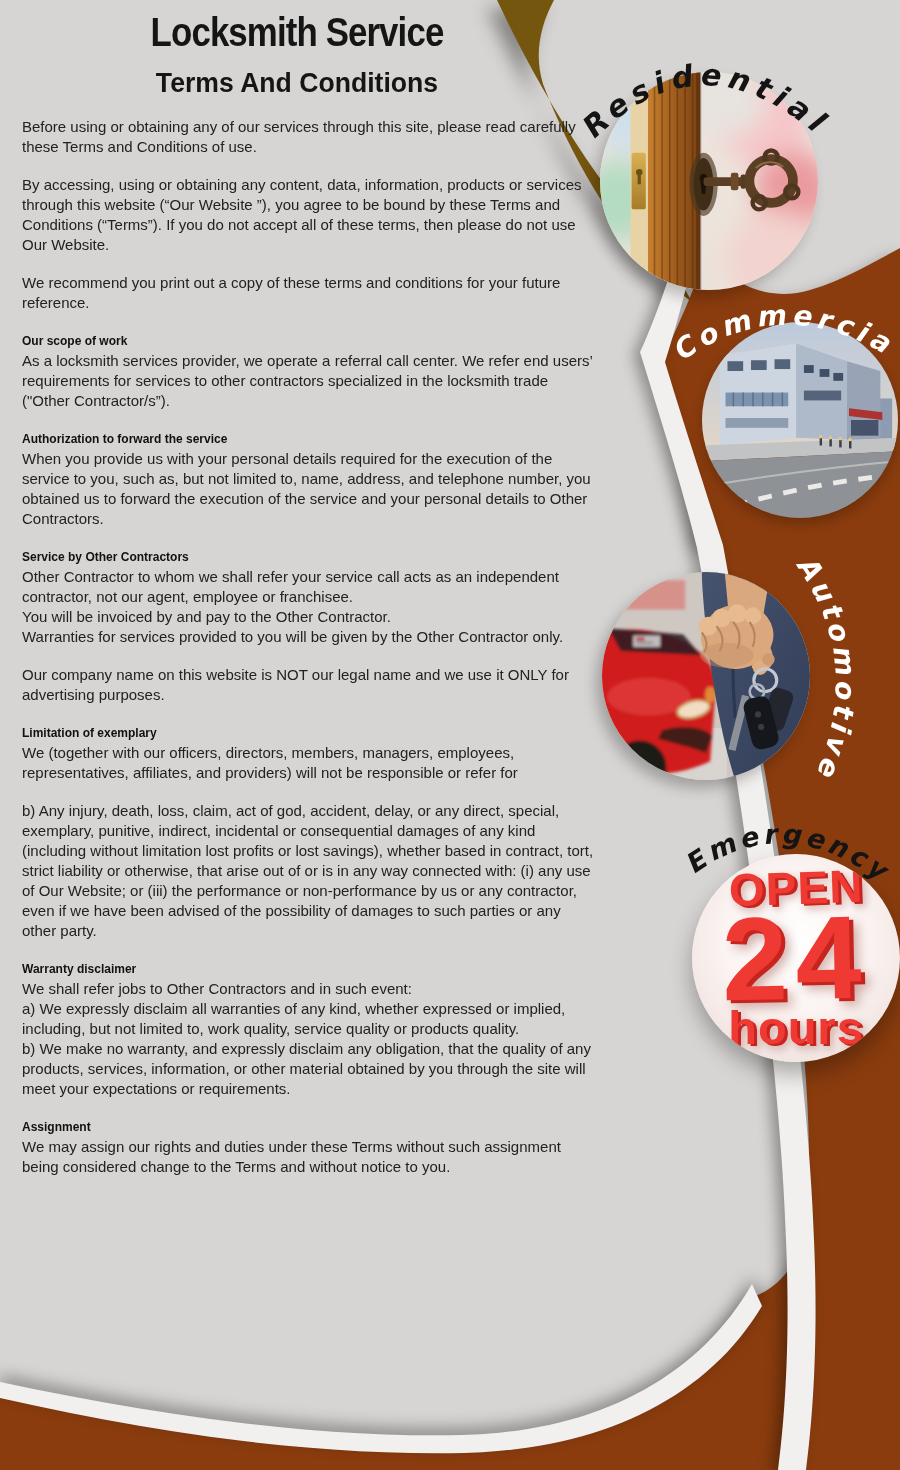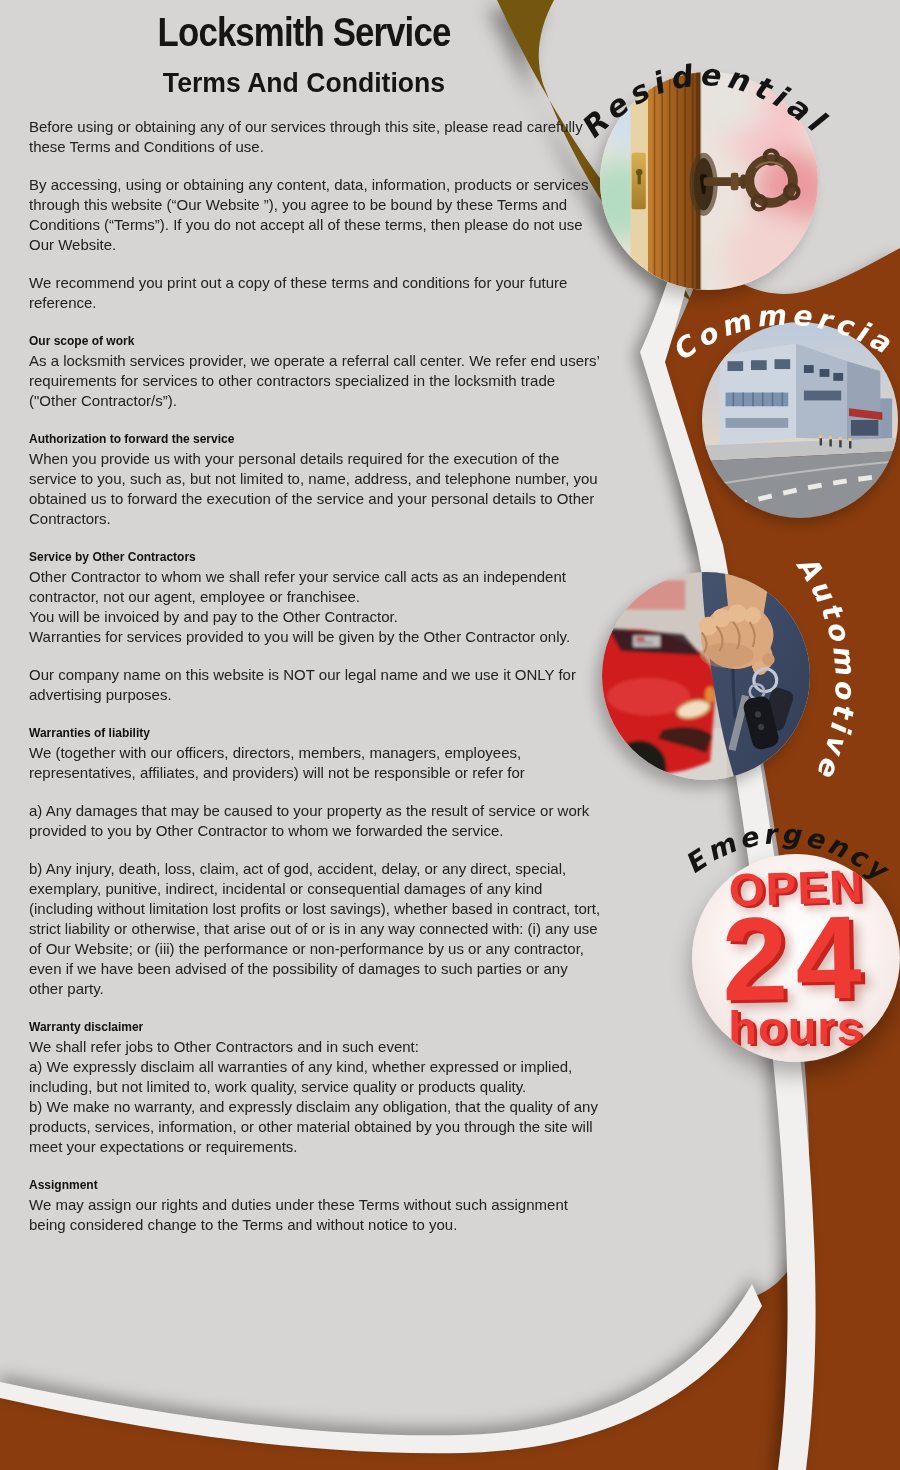--- a/index.html
+++ b/index.html
@@ -7,21 +7,21 @@
     width:900px;height:1470px;position:relative;overflow:hidden;
     font-family:"Liberation Sans",sans-serif;
     background:#d7d5d3;
   }
   .page{position:absolute;inset:0;}
   svg.bgart, svg.labels{position:absolute;left:0;top:0;pointer-events:none;}
   svg.labels{z-index:30;}
   svg.bgart{z-index:1;}
 
   
-  .col{position:absolute;left:7px;top:0;width:594px;z-index:10;}
+  .col{position:absolute;left:0;top:0;width:594px;z-index:10;}
   h1.title{
     margin:10px 0 0;text-align:center;font-size:40px;font-weight:bold;
     letter-spacing:-1px;color:#151515;transform:scaleX(.87);transform-origin:50% 50%;
     font-family:"Liberation Sans",sans-serif;
   }
   h2.subtitle{
     margin:12px 0 0;text-align:center;font-size:28px;font-weight:bold;
     color:#151515;transform:scaleX(.95);transform-origin:50% 50%;
   }
   .tb{position:relative;margin:16px 0 0 22px;width:572px;color:#222;
@@ -110,23 +110,22 @@
         <p>We recommend you print out a copy of these terms and conditions for your future reference.</p>
         <h3>Our scope of work</h3>
         <p>As a locksmith services provider, we operate a referral call center. We refer end users’ requirements for services to other contractors specialized in the locksmith trade ("Other Contractor/s”).</p>
         <h3>Authorization to forward the service</h3>
         <p>When you provide us with your personal details required for the execution of the service to you, such as, but not limited to, name, address, and telephone number, you obtained us to forward the execution of the service and your personal details to Other Contractors.</p>
         <h3>Service by Other Contractors</h3>
         <p>Other Contractor to whom we shall refer your service call acts as an independent contractor, not our agent, employee or franchisee.
 You will be invoiced by and pay to the Other Contractor.
 Warranties for services provided to you will be given by the Other Contractor only.</p>
         <p>Our company name on this website is NOT our legal name and we use it ONLY for advertising purposes.</p>
-        <h3>Warranties of liability</h3>
+        <h3>Limitation of exemplary</h3>
         <p>We (together with our officers, directors, members, managers, employees, representatives, affiliates, and providers) will not be responsible or refer for</p>
-        <p>a) Any damages that may be caused to your property as the result of service or work provided to you by Other Contractor to whom we forwarded the service.</p>
         <p>b) Any injury, death, loss, claim, act of god, accident, delay, or any direct, special, exemplary, punitive, indirect, incidental or consequential damages of any kind (including without limitation lost profits or lost savings), whether based in contract, tort, strict liability or otherwise, that arise out of or is in any way connected with: (i) any use of Our Website; or (iii) the performance or non-performance by us or any contractor, even if we have been advised of the possibility of damages to such parties or any other party.</p>
         <h3>Warranty disclaimer</h3>
         <p>We shall refer jobs to Other Contractors and in such event:
 a) We expressly disclaim all warranties of any kind, whether expressed or implied, including, but not limited to, work quality, service quality or products quality.
 b) We make no warranty, and expressly disclaim any obligation, that the quality of any products, services, information, or other material obtained by you through the site will meet your expectations or requirements.</p>
         <h3>Assignment</h3>
         <p>We may assign our rights and duties under these Terms without such assignment being considered change to the Terms and without notice to you.</p>
       </div>
   </div>
 

